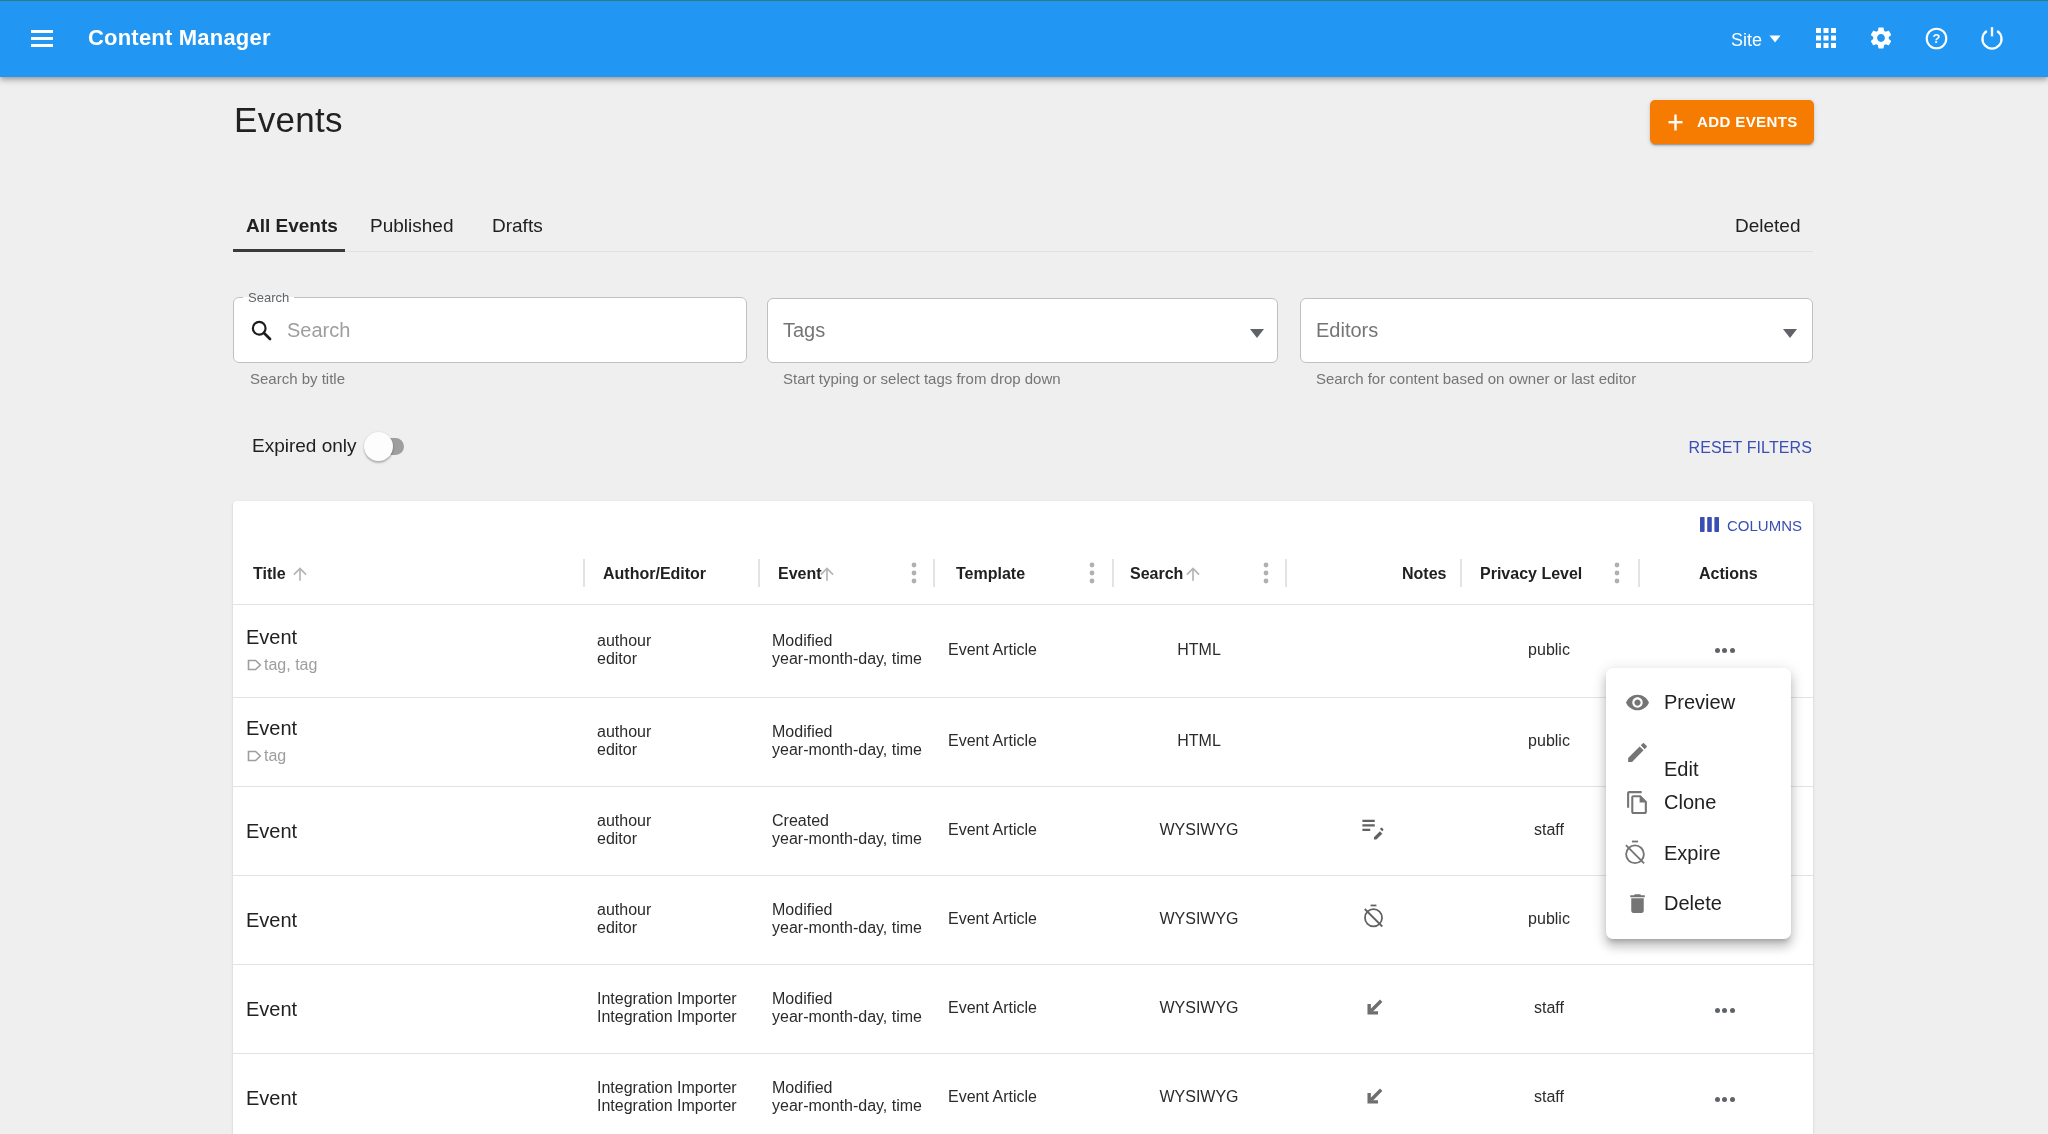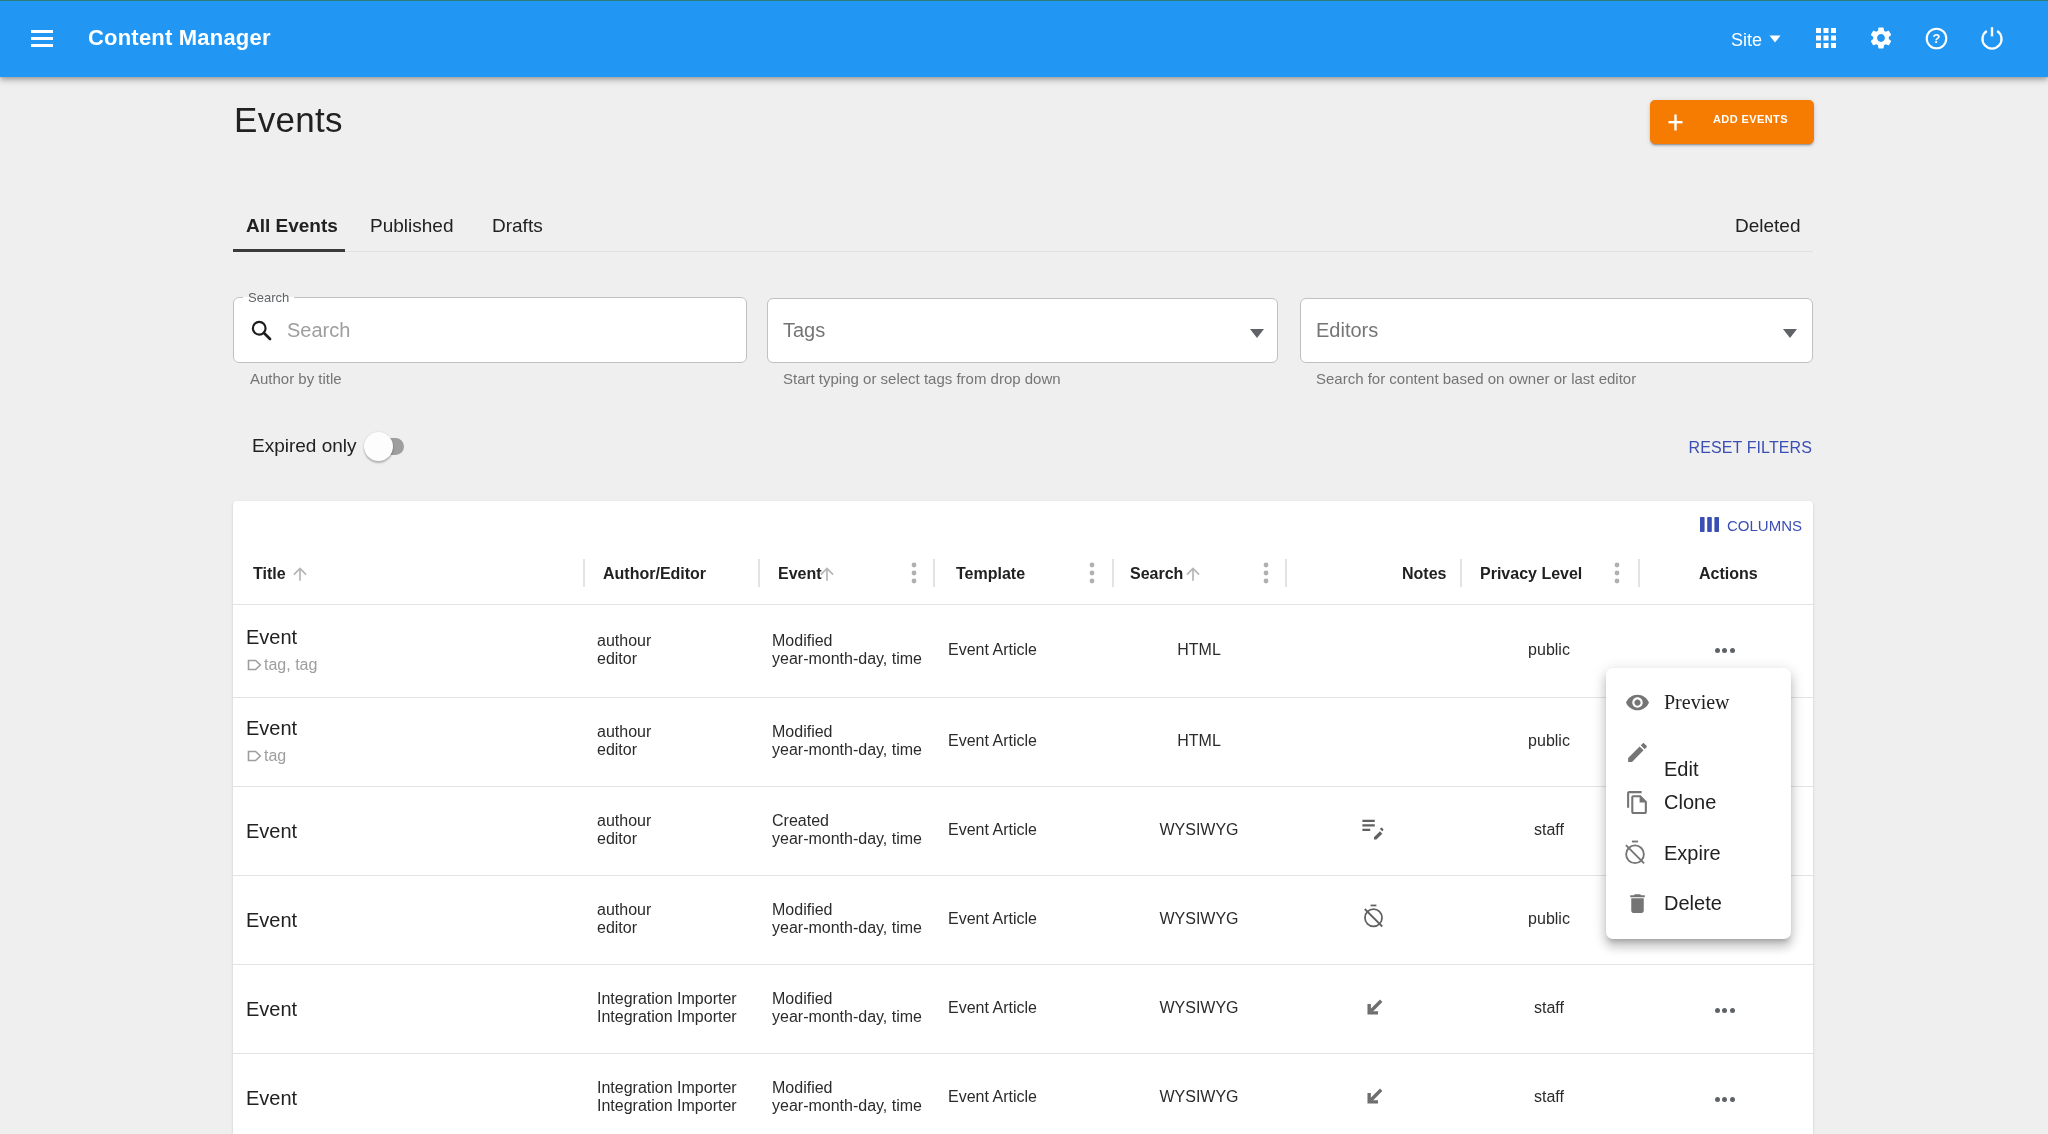--- a/index.html
+++ b/index.html
@@ -14,21 +14,21 @@
   z-index:20; }
 #appbar svg { position:absolute; }
 .apptitle { position:absolute; left:88px; top:25px; font-size:22px; font-weight:bold; color:#fff; letter-spacing:0.2px;}
 .sitetxt { position:absolute; left:1731px; top:30px; font-size:18px; color:#fff; }
 
 
 #pgtitle { left:234px; top:100px; font-size:35px; color:#212121; letter-spacing:0.3px; }
 #addbtn { left:1650px; top:100px; width:164px; height:44px; background:#f57c00; border-radius:5px;
   box-shadow:0 3px 1px -2px rgba(0,0,0,.2), 0 2px 2px 0 rgba(0,0,0,.14), 0 1px 5px 0 rgba(0,0,0,.12);
   color:#fff; font-size:15px; font-weight:bold; letter-spacing:0.4px; }
-#addbtn .lbl { font-size:11px;margin-left:16px; }
+#addbtn .lbl { font-size:15px; }
 #addbtn .lbl { position:absolute; left:47px; top:12.5px; }
 
 
 .tab { top:215px; font-size:19px; color:#212121; }
 #tabline { left:233px; top:251px; width:1580px; height:1px; background:#e0e0e0; }
 #tabind { left:233px; top:249px; width:112px; height:3px; background:#3a3a3a; }
 
 
 .field { position:absolute; top:298px; height:65px; background:#fff; border:1px solid #c0c0c0; border-radius:6px; }
 fieldset.field { border:1px solid #c0c0c0; }
@@ -127,21 +127,21 @@
 <div class="abs" id="tabind"></div>
 
 <fieldset class="field" style="left:233px; top:290px; width:514px; height:73px;">
   <legend>Search</legend>
 </fieldset>
 <svg class="abs" style="left:249px; top:318px;" width="25" height="25" viewBox="0 0 24 24">
   <circle cx="9.8" cy="9.8" r="6.1" fill="none" stroke="#1d1d1d" stroke-width="2.1"></circle>
   <line x1="14.4" y1="14.4" x2="20.2" y2="20.2" stroke="#1d1d1d" stroke-width="2.6" stroke-linecap="round"></line>
 </svg>
 <div class="phold" style="left:287px; top:319px;">Search</div>
-<div class="helper" style="left:250px;">Author by title</div>
+<div class="helper" style="left:250px;">Search by title</div>
 
 <div class="abs field" style="left:767px; width:511px;"></div>
 <div class="phold" style="left:783px; top:319px; color:#757575;">Tags</div>
 <div class="abs caret" style="left:1250px; top:329px;"></div>
 <div class="helper" style="left:783px;">Start typing or select tags from drop down</div>
 
 <div class="abs field" style="left:1300px; width:513px;"></div>
 <div class="phold" style="left:1316px; top:319px; color:#757575;">Editors</div>
 <div class="abs caret" style="left:1783px; top:329px;"></div>
 <div class="helper" style="left:1316px;">Search for content based on owner or last editor</div>
@@ -305,21 +305,21 @@
     </g>
   </svg>
 <div class="cell" style="left:1460px; top:1088px; width:178px; text-align:center;">staff</div>
 <div class="dots3h" style="left:1715px; top:1097px;">
     <i style="left:0;"></i>
     <i style="left:7.25px;"></i>
     <i style="left:14.5px;"></i>
   </div>
 
 <div class="abs" id="menu"></div>
-<div class="mitem" style="top:691px;font-family:Liberation Serif, serif;">Preview</div>
+<div class="mitem" style="top:691px;">Preview</div>
 <div class="mitem" style="top:758px;">Edit</div>
 <div class="mitem" style="top:791px;">Clone</div>
 <div class="mitem" style="top:842px;">Expire</div>
 <div class="mitem" style="top:892px;">Delete</div>
 <svg class="micon" style="top:690px;" width="25" height="25" viewBox="0 0 24 24">
     <path fill="#757575" d="M12 4.5C7 4.5 2.73 7.61 1 12c1.73 4.39 6 7.5 11 7.5s9.27-3.11 11-7.5c-1.73-4.39-6-7.5-11-7.5zM12 17c-2.76 0-5-2.24-5-5s2.24-5 5-5 5 2.24 5 5-2.24 5-5 5zm0-8c-1.66 0-3 1.34-3 3s1.34 3 3 3 3-1.34 3-3-1.34-3-3-3z"></path>
   </svg>
 <svg class="micon" style="top:740px;" width="25" height="25" viewBox="0 0 24 24">
     <path fill="#757575" d="M3 17.25V21h3.75L17.81 9.94l-3.75-3.75L3 17.25zM20.71 7.04c.39-.39.39-1.02 0-1.41l-2.34-2.34c-.39-.39-1.02-.39-1.41 0l-1.83 1.83 3.75 3.75 1.83-1.83z"></path>
   </svg>

